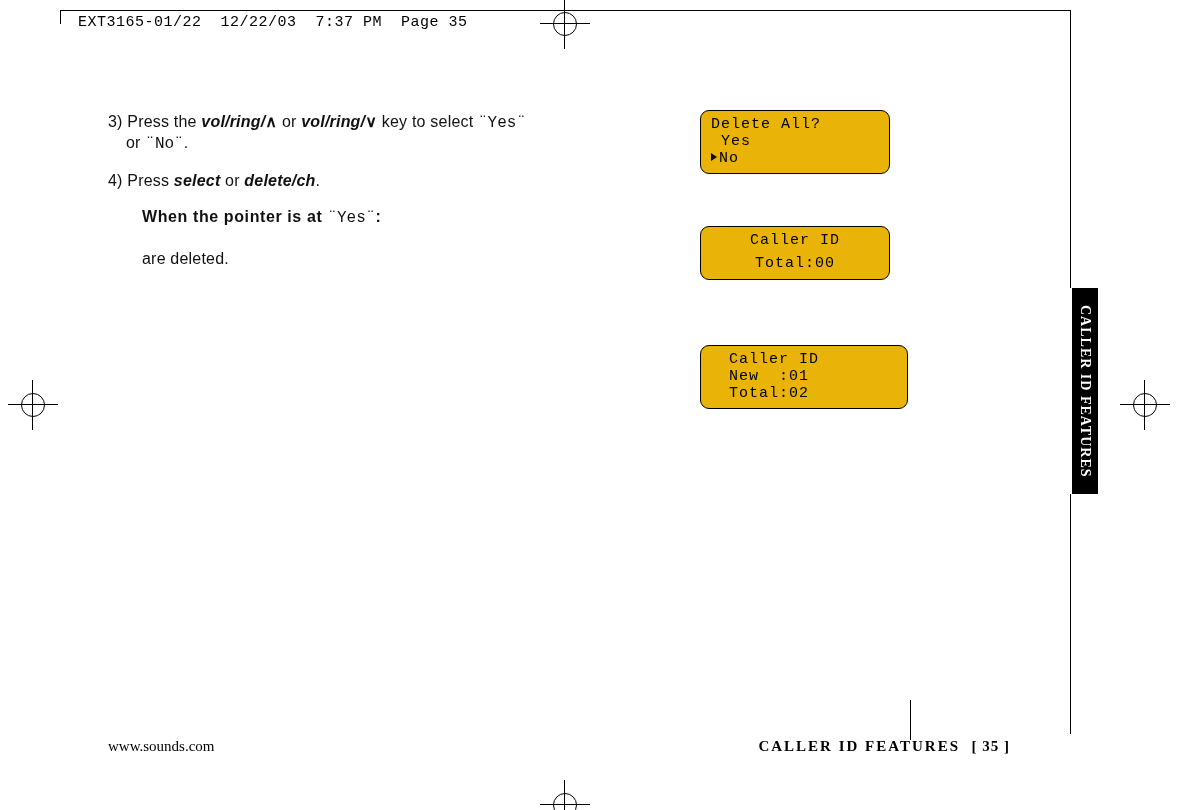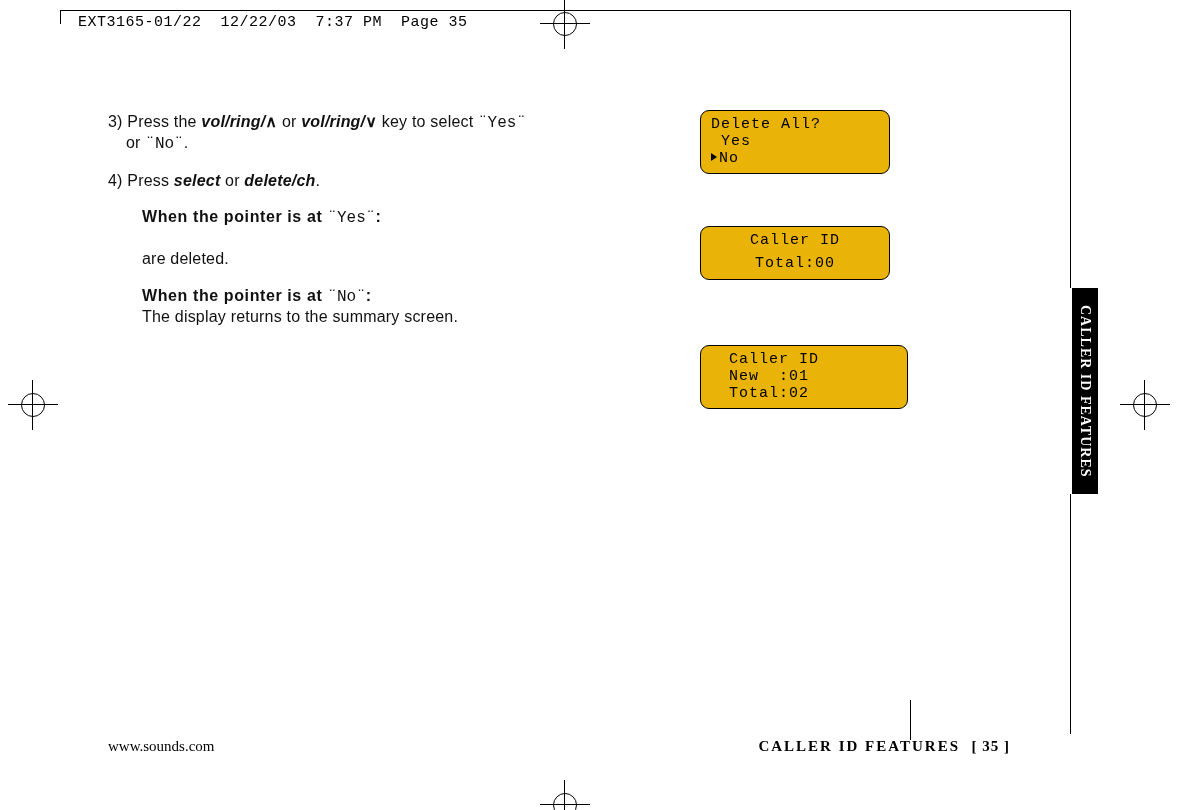--- a/index.html
+++ b/index.html
@@ -211,24 +211,20 @@
     <span class="step-num">4)</span>
     <span>Press </span><span class="ital">select</span><span> or </span><span class="ital">delete/ch</span><span>.</span>
   </p>
 
   <p class="indent">
     <span class="bold">When the pointer is at </span><span class="lcd-inline">¨Yes¨</span><span class="bold">:</span><br>
     <br>
     <span>are deleted.</span>
   </p>
 
-  <p class="indent">
-    <span class="bold">When the pointer is at </span><span class="lcd-inline">¨No¨</span><span class="bold">:</span><br>
-    <span>The display returns to the summary screen.</span>
-  </p>
 
 </div>
 
 <div id="lcd1" class="lcd"><span>Delete All?</span>
 <span> Yes</span>
 <span class="ptr"></span><span>No</span></div>
 
 <div id="lcd2" class="lcd"><span class="lcd-line">Caller ID</span><span class="lcd-line" style="height:6px"> </span><span class="lcd-line">Total:00</span></div>
 
 <div id="lcd3" class="lcd"><span>Caller ID</span>

